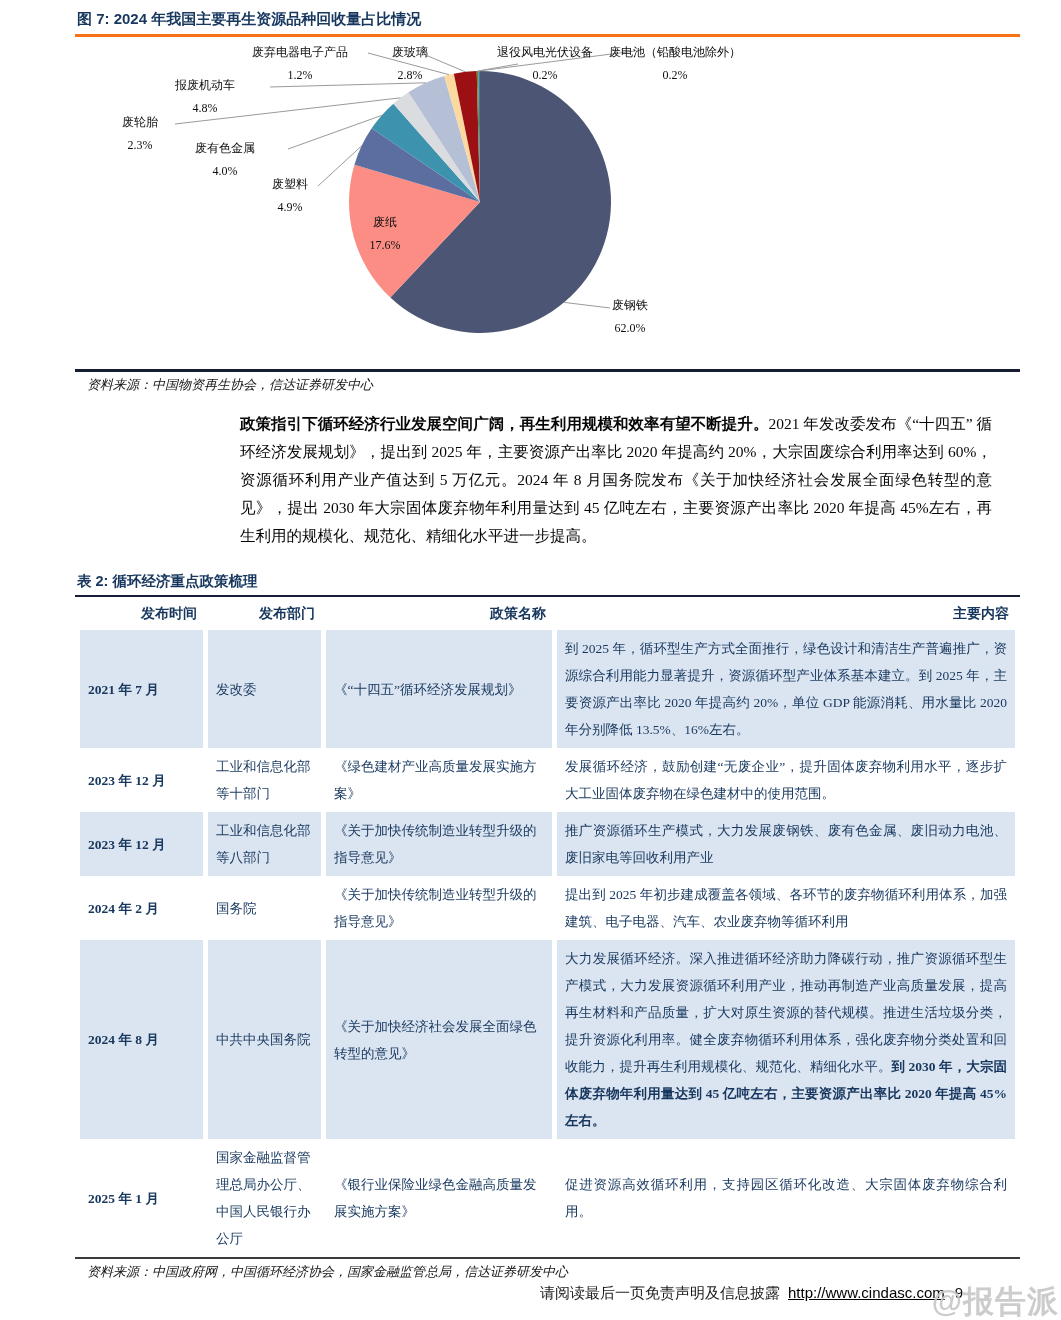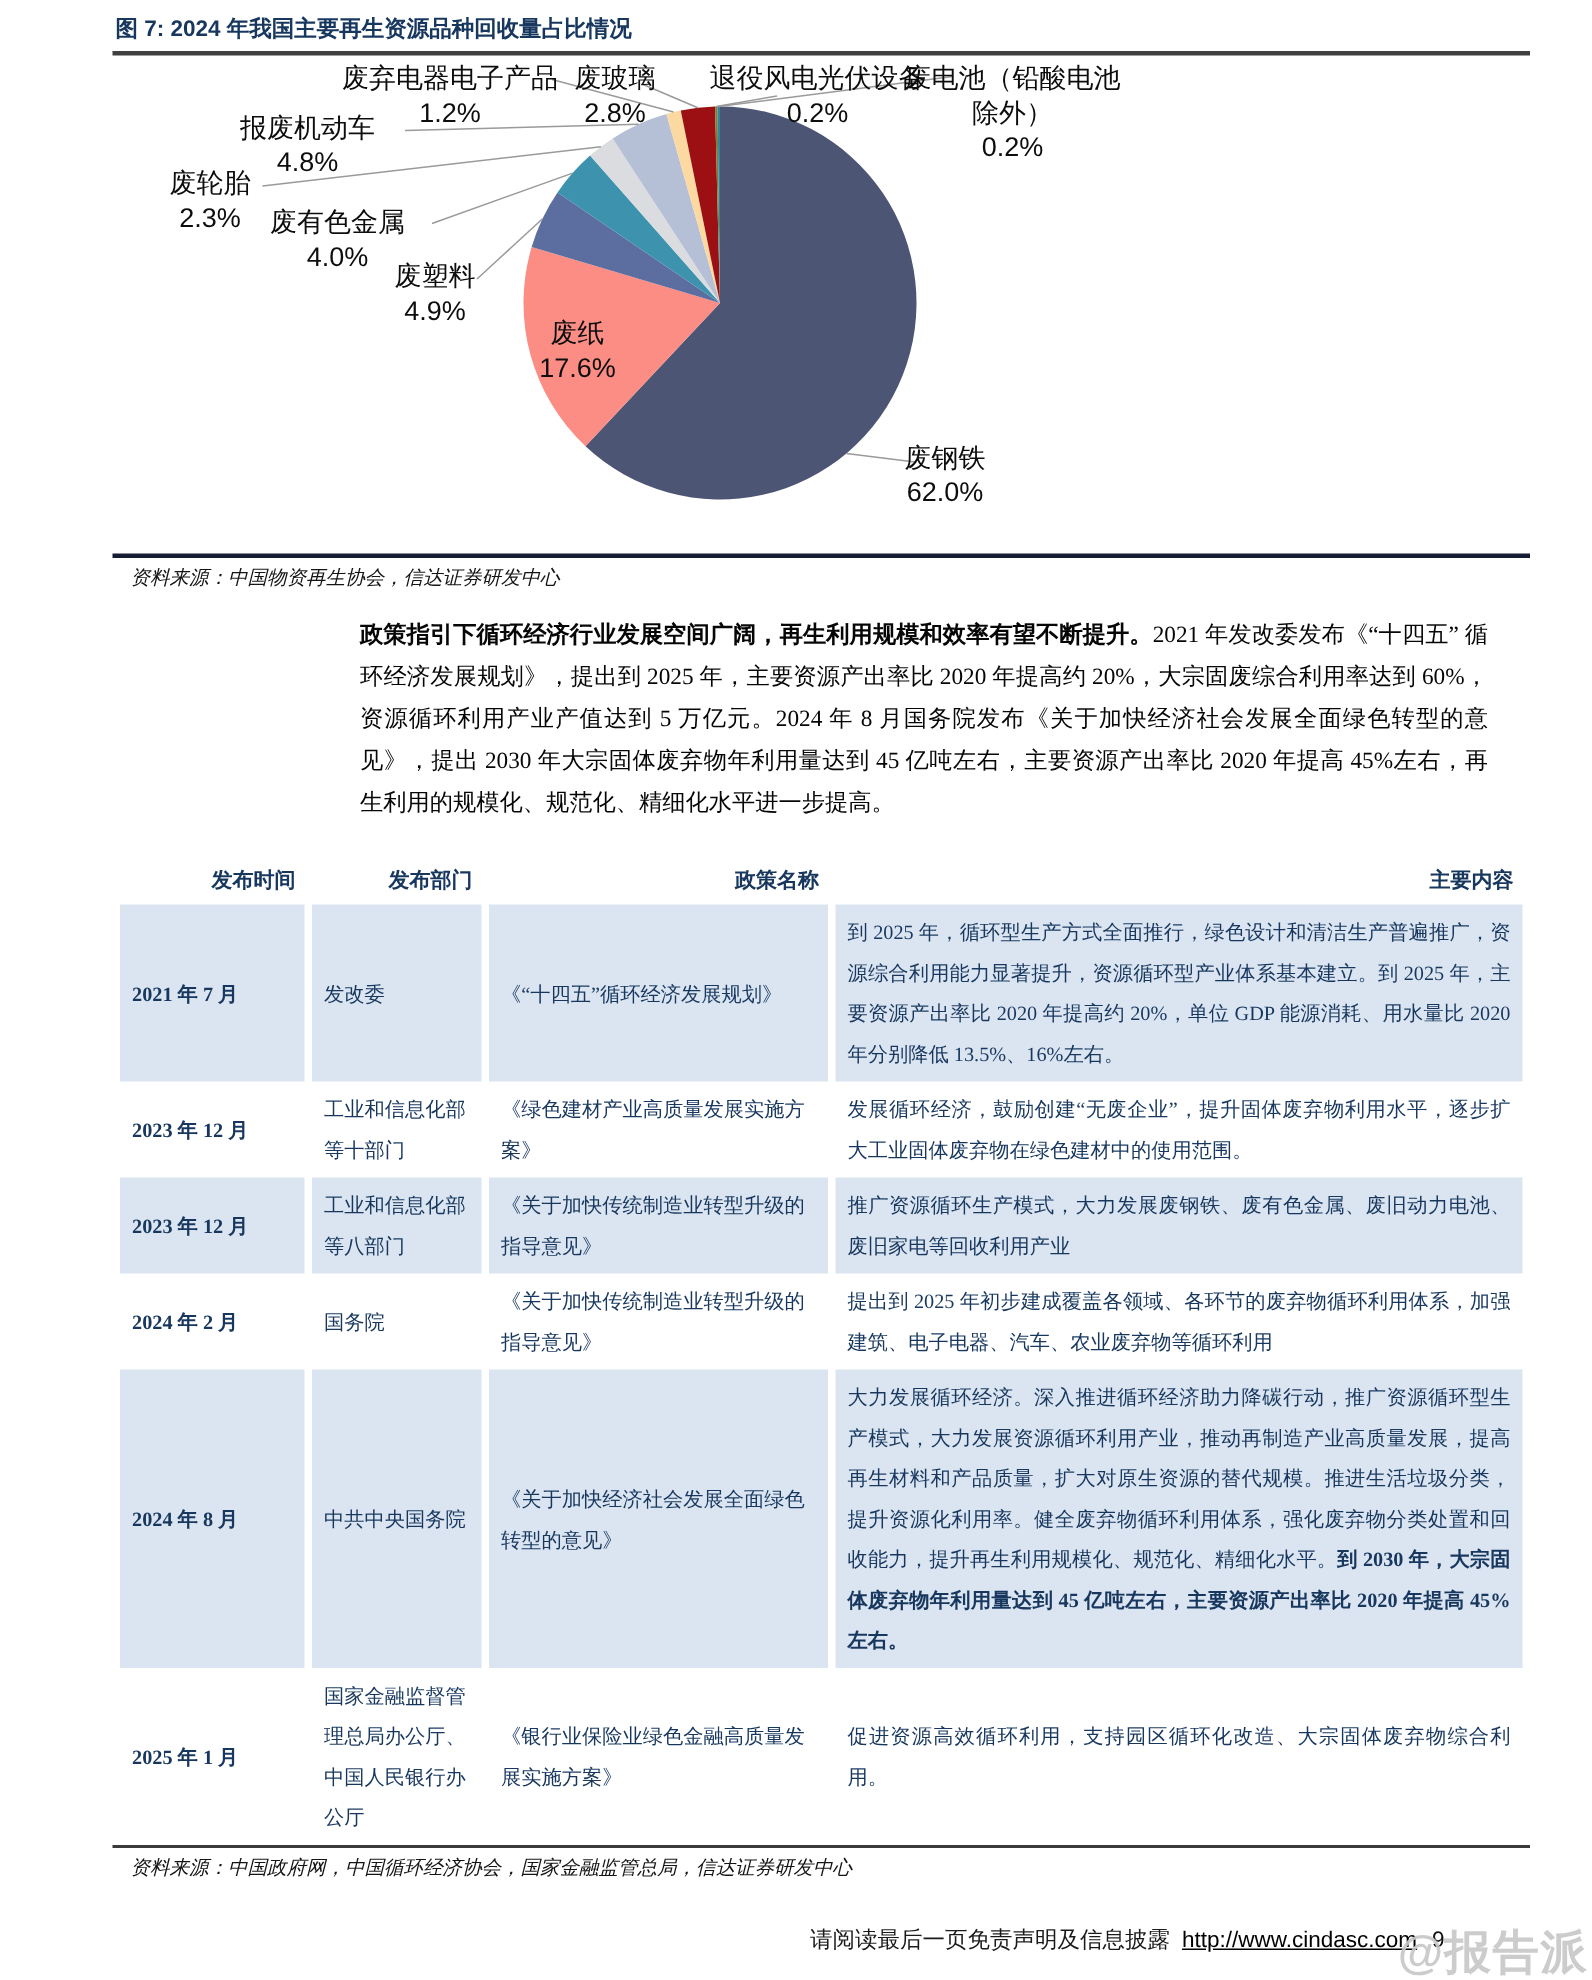--- a/index.html
+++ b/index.html
@@ -2,25 +2,25 @@
 <html><head>
 <meta charset="utf-8">
 <style>
   html,body{margin:0;padding:0;background:#ffffff;}
   .page{position:relative;width:1061px;height:1320px;background:#fff;overflow:hidden;
         font-family:"Liberation Serif",serif;color:#000;}
   .content{position:absolute;left:75px;top:8px;width:945px;}
 
   
   .fig-title{font-family:"Liberation Sans",sans-serif;font-weight:bold;font-size:15px;
-             color:#17375E;padding:2px 0 5px 2px;border-bottom:3px solid #404040;}
+             color:#17375E;padding:2px 0 5px 2px;border-bottom:3px solid #f97316;}
   .chart-wrap{position:relative;height:330px;margin-top:2px;}
   .chart-wrap svg{position:absolute;left:0;top:0;}
-  .pie-label{position:absolute;text-align:center;font-family:Liberation Sans, sans-serif;
-             font-size:18px;line-height:23px;color:#0d0d0d;}
+  .pie-label{position:absolute;text-align:center;font-family:Liberation Serif, serif;
+             font-size:12px;line-height:23px;color:#0d0d0d;}
   .fig-rule{border-top:3px solid #161c34;}
   .src-note{font-style:italic;font-size:13px;color:#141414;padding:4px 0 0 12px;}
 
   
   .para{margin:16px 0 0 165px;width:752px;font-size:15.5px;line-height:28px;
         text-align:justify;color:#060606;}
   .para b{font-weight:bold;}
 
   
   .tbl-block{margin-top:20px;}
@@ -88,20 +88,21 @@
           <div class="pie-label" style="left: 525px; top: 2px; width: 150px;"><span>废电池（铅酸电池除外）</span><br><span>0.2%</span></div>
         </div>
     </div>
 
     <div class="fig-rule"></div>
     <div class="src-note">资料来源：中国物资再生协会，信达证券研发中心</div>
 
     <div class="para"><b>政策指引下循环经济行业发展空间广阔，再生利用规模和效率有望不断提升。</b><span>2021 年发改委发布《“十四五” 循环经济发展规划》，提出到 2025 年，主要资源产出率比 2020 年提高约 20%，大宗固废综合利用率达到 60%，资源循环利用产业产值达到 5 万亿元。2024 年 8 月国务院发布《关于加快经济社会发展全面绿色转型的意见》，提出 2030 年大宗固体废弃物年利用量达到 45 亿吨左右，主要资源产出率比 2020 年提高 45%左右，再生利用的规模化、规范化、精细化水平进一步提高。</span></div>
 
     <div class="tbl-block">
+      <div class="tbl-title">表 2: 循环经济重点政策梳理</div>
       <table class="policy">
         <colgroup>
           <col style="width:123px">
             <col style="width:113px">
             <col style="width:226px">
             <col>
         </colgroup>
         <thead>
           <tr>
             <th>发布时间</th>

